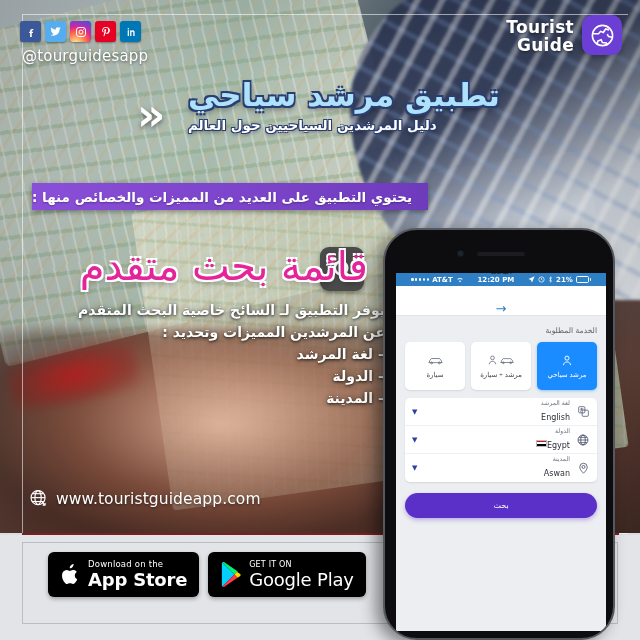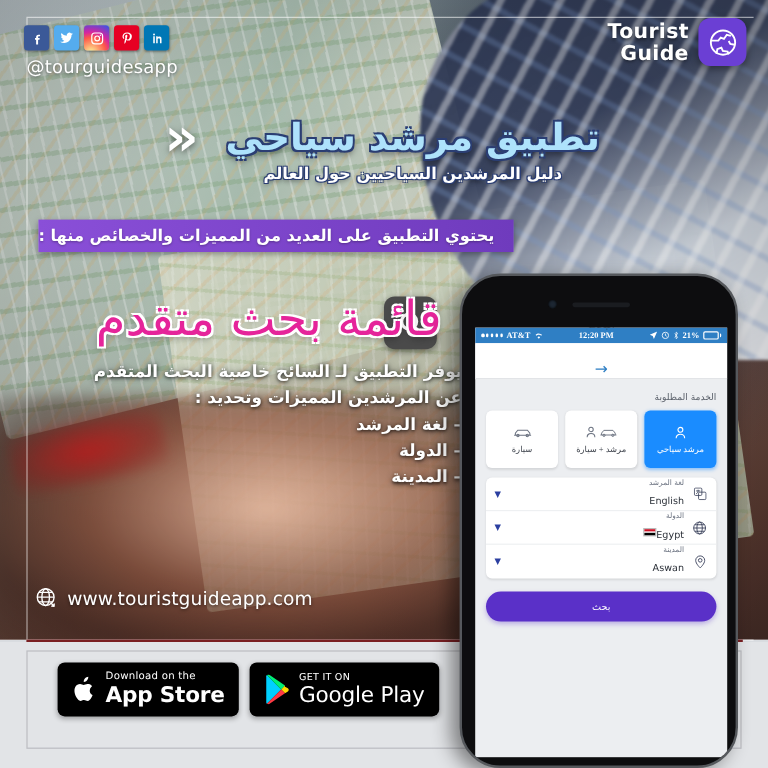--- a/index.html
+++ b/index.html
@@ -110,21 +110,21 @@
     box-shadow:0 2px 6px rgba(0,0,0,.35);
   }
 
   
   .chev {
     position:absolute; left:137px; top:93px; width:46px; height:46px;
     color:#ffffff; font-size:44px; line-height:44px; font-weight:700;
     text-shadow:0 2px 5px rgba(0,0,0,.5);
     letter-spacing:-8px;
   }
-  .title-wrap { position:absolute; right:140px; top:96px; text-align:center; direction:rtl; }
+  .title-wrap { position:absolute; right:140px; top:76px; text-align:left; direction:rtl; }
   .title-main {
     font-size:31px; font-weight:700; color:#aee2fb;
     text-shadow:
       -1.6px -1.6px 0 #2b3e73, 1.6px -1.6px 0 #2b3e73,
       -1.6px  1.6px 0 #2b3e73, 1.6px  1.6px 0 #2b3e73,
        0 3px 6px rgba(0,0,0,.5);
     line-height:1.25;
   }
   .title-sub {
     margin-top:2px;
@@ -207,21 +207,21 @@
   .phone-top { position:absolute; top:0; left:0; width:100%; height:43px; }
   .cam { position:absolute; left:72px; top:20px; width:7px; height:7px; border-radius:50%; background:#1d2733; box-shadow:inset 0 0 2px #000; }
   .speaker { position:absolute; left:92px; top:22px; width:48px; height:4px; border-radius:2px; background:#1a1c20; }
   .screen {
     position:absolute; left:11px; top:43px; width:210px; height:358px;
     background:#eceef1; overflow:hidden;
   }
   .statusbar {
     height:13px; background:#2f7fc4;
     display:flex; align-items:center; justify-content:space-between;
-    padding:0 5px; color:#fff; font-size:7px; font-weight:700;font-family:Liberation Serif, serif;
+    padding:0 15px; color:#fff; font-size:7px; font-weight:700;
   }
   .sb-left, .sb-right { display:flex; align-items:center; gap:3px; }
   .dots { display:flex; gap:1.3px; align-items:center; }
   .dots i { width:2.6px; height:2.6px; border-radius:50%; background:#fff; display:block; }
   .dots i.hollow { background:transparent; border:.6px solid #fff; }
   .batt { display:flex; align-items:center; gap:1px; }
   .batt-body { width:13px; height:6.5px; border:.8px solid #fff; border-radius:1.6px; padding:.8px; }
   .batt-fill { height:100%; width:72%; background:#fff; border-radius:.5px; }
   .batt-cap { width:1.2px; height:3px; background:#fff; border-radius:0 1px 1px 0; }
 

